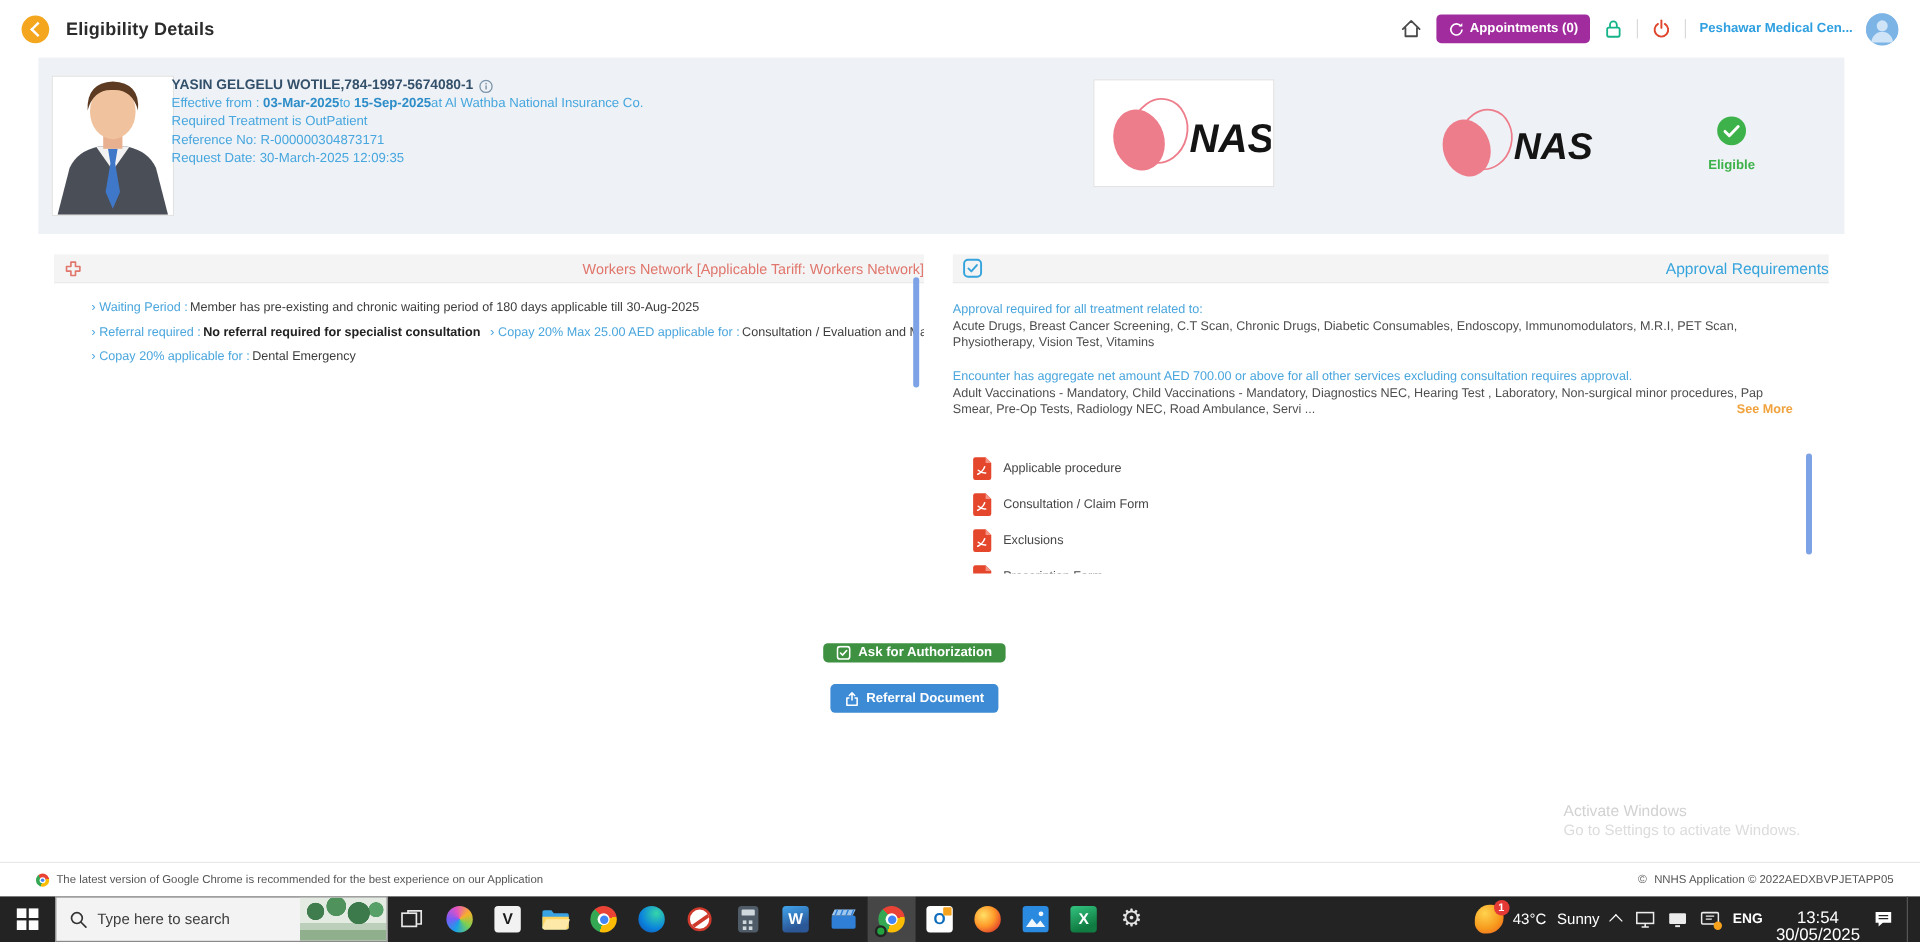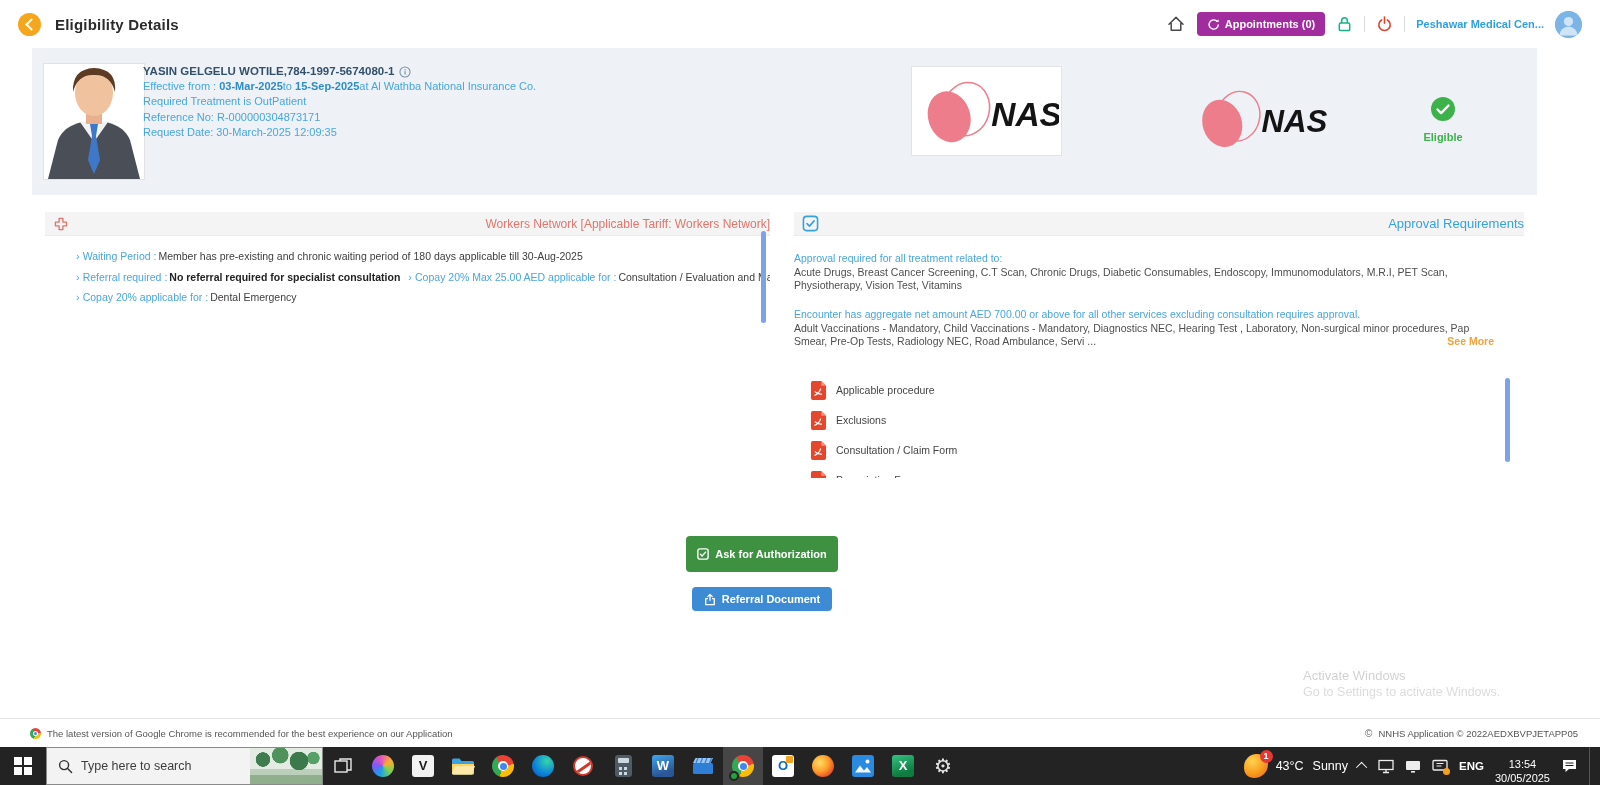--- a/index.html
+++ b/index.html
@@ -66,21 +66,21 @@
 
   .attach-head { margin-top:25px; }
   .attach-list { position:relative; height:114px; overflow:hidden; padding-top:11px; padding-left:16px; }
   .attach-row { height:30px; display:flex; align-items:center; gap:9px; cursor:pointer; }
   .attach-label { font-size:10.5px; color:#454545; }
   .attach-scroll { right:14px; top:14px; height:84px; }
 
   .actions { position:absolute; left:0; right:76px; top:341px; text-align:center; }
   .btn { border:none; border-radius:4px; color:#fff; font-size:11px; font-weight:bold;
     display:inline-flex; align-items:center; gap:6px; cursor:pointer; }
-  .btn-green { background:#3f9142; height:36px; padding:0 11px; }
+  .btn-green { background:#3f9142; height:16px; padding:0 11px; }
   .btn-blue  { background:#3d8bd4; height:24px; padding:0 12px; margin-top:15px; }
 
   .watermark { position:absolute; left:1303px; top:668px; color:#d2d2d2; z-index:5; }
   .wm1 { font-size:13px; }
   .wm2 { font-size:12.5px; color:#dcdcdc; margin-top:2px; }
 
   
   .footer { height:29px; border-top:1px solid #e3e3e3; display:flex; align-items:center;
     justify-content:space-between; padding:0 22px 0 30px; background:#fff; }
   .foot-left, .foot-right { display:flex; align-items:center; gap:6px; font-size:9.5px; color:#555; }
@@ -147,21 +147,21 @@
   .weather { display:flex; align-items:center; gap:8px; cursor:pointer; }
   .weather-ic { width:24px; height:24px; border-radius:55% 45% 60% 40%; position:relative;
     background:radial-gradient(circle at 35% 30%,#ffd34e,#f79b1d 55%,#ef5a22); }
   .weather-badge { position:absolute; top:-4px; right:-5px; min-width:13px; height:13px; border-radius:50%;
     background:#e53935; color:#fff; font-size:9px; font-weight:bold; line-height:13px; text-align:center; }
   .weather-text { font-size:12.5px; display:flex; gap:9px; }
   .chev-up { width:8px; height:8px; border-left:1.6px solid #fff; border-top:1.6px solid #fff;
     transform:rotate(45deg) translateY(2px); cursor:pointer; }
   .tray-ic { display:flex; align-items:center; cursor:pointer; position:relative; }
   .lang { font-size:11.5px; font-weight:bold; cursor:pointer; }
-  .clock { text-align:center; font-size:11px; line-height:14px; align-self:flex-start;
+  .clock { text-align:center; font-size:14px; line-height:14px; align-self:flex-start;
     padding-top:10px; cursor:pointer; }
   .upd-dot { position:absolute; right:-2px; bottom:-1px; width:7px; height:7px; border-radius:50%;
     background:#f6a21d; }
   .show-desktop { width:5px; height:100%; border-left:1px solid #555; cursor:pointer; }
 </style>
 </head>
 <body>
 
 <header class="topbar">
   <button class="back-btn"></button>
@@ -311,29 +311,29 @@
               <path d="M5 16 c2.4-.8 5.4-4 6.2-6.6 M5.5 12.5 c2 1.8 4.4 2.6 6.6 2.4" fill="none" stroke="#fff" stroke-width="1.3" stroke-linecap="round"></path>
             </svg>
             <span class="attach-label">Applicable procedure</span>
           </div>
           <div class="attach-row">
             <svg width="17" height="21" viewBox="0 0 18 22">
               <path d="M1 3 a2 2 0 0 1 2-2 h9 l5 5 v13 a2 2 0 0 1-2 2 H3 a2 2 0 0 1-2-2 z" fill="#e5472d"></path>
               <path d="M12 1 l5 5 h-5 z" fill="#f59384"></path>
               <path d="M5 16 c2.4-.8 5.4-4 6.2-6.6 M5.5 12.5 c2 1.8 4.4 2.6 6.6 2.4" fill="none" stroke="#fff" stroke-width="1.3" stroke-linecap="round"></path>
             </svg>
-            <span class="attach-label">Exclusions</span>
+            <span class="attach-label">Consultation / Claim Form</span>
           </div>
           <div class="attach-row">
             <svg width="17" height="21" viewBox="0 0 18 22">
               <path d="M1 3 a2 2 0 0 1 2-2 h9 l5 5 v13 a2 2 0 0 1-2 2 H3 a2 2 0 0 1-2-2 z" fill="#e5472d"></path>
               <path d="M12 1 l5 5 h-5 z" fill="#f59384"></path>
               <path d="M5 16 c2.4-.8 5.4-4 6.2-6.6 M5.5 12.5 c2 1.8 4.4 2.6 6.6 2.4" fill="none" stroke="#fff" stroke-width="1.3" stroke-linecap="round"></path>
             </svg>
-            <span class="attach-label">Consultation / Claim Form</span>
+            <span class="attach-label">Exclusions</span>
           </div>
           <div class="attach-row">
             <svg width="17" height="21" viewBox="0 0 18 22">
               <path d="M1 3 a2 2 0 0 1 2-2 h9 l5 5 v13 a2 2 0 0 1-2 2 H3 a2 2 0 0 1-2-2 z" fill="#e5472d"></path>
               <path d="M12 1 l5 5 h-5 z" fill="#f59384"></path>
               <path d="M5 16 c2.4-.8 5.4-4 6.2-6.6 M5.5 12.5 c2 1.8 4.4 2.6 6.6 2.4" fill="none" stroke="#fff" stroke-width="1.3" stroke-linecap="round"></path>
             </svg>
             <span class="attach-label">Prescription Form</span>
           </div>
         </div>

